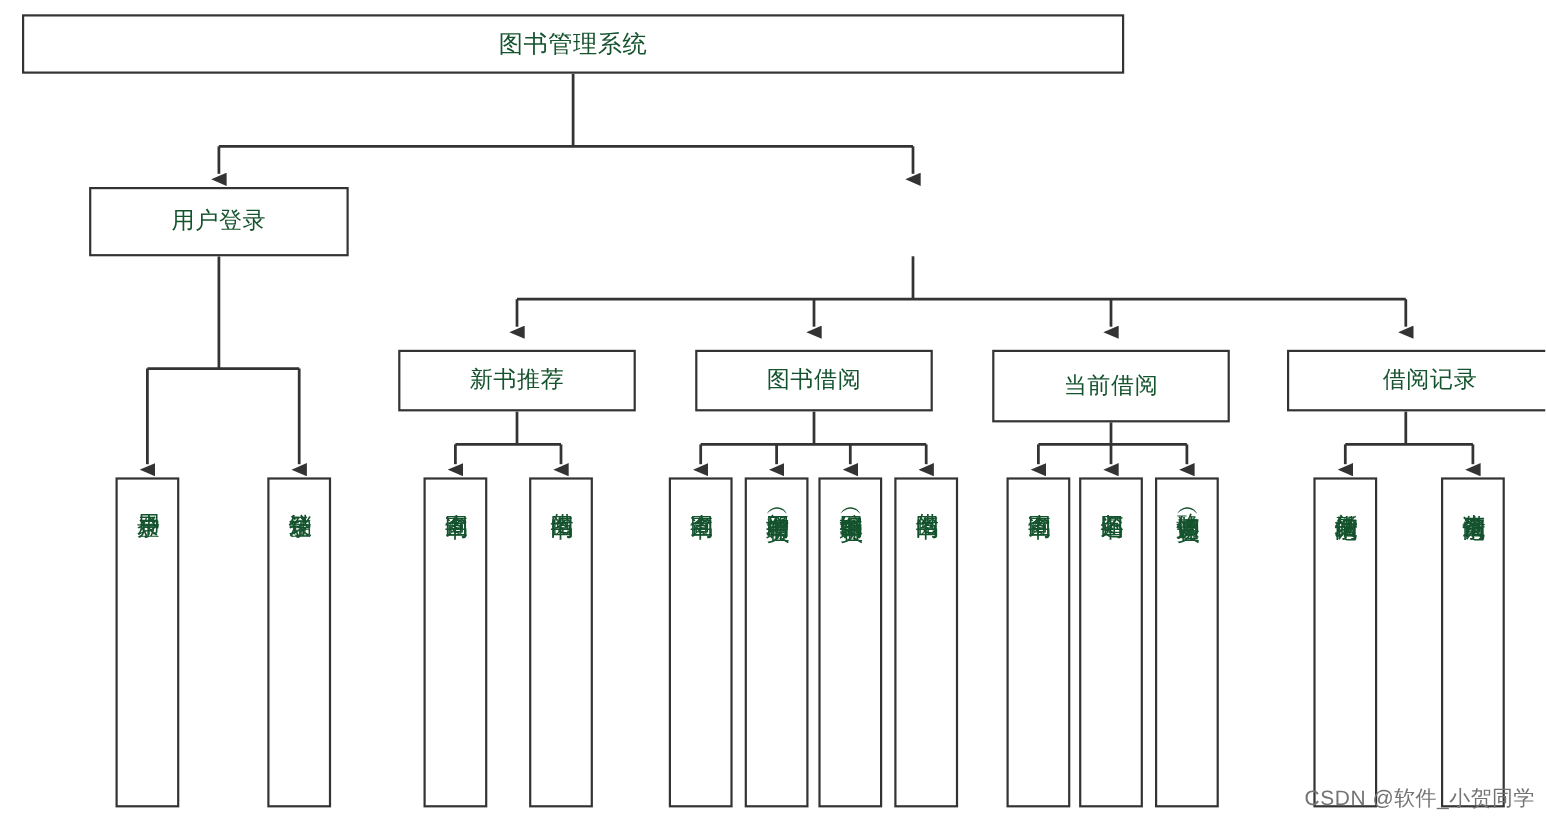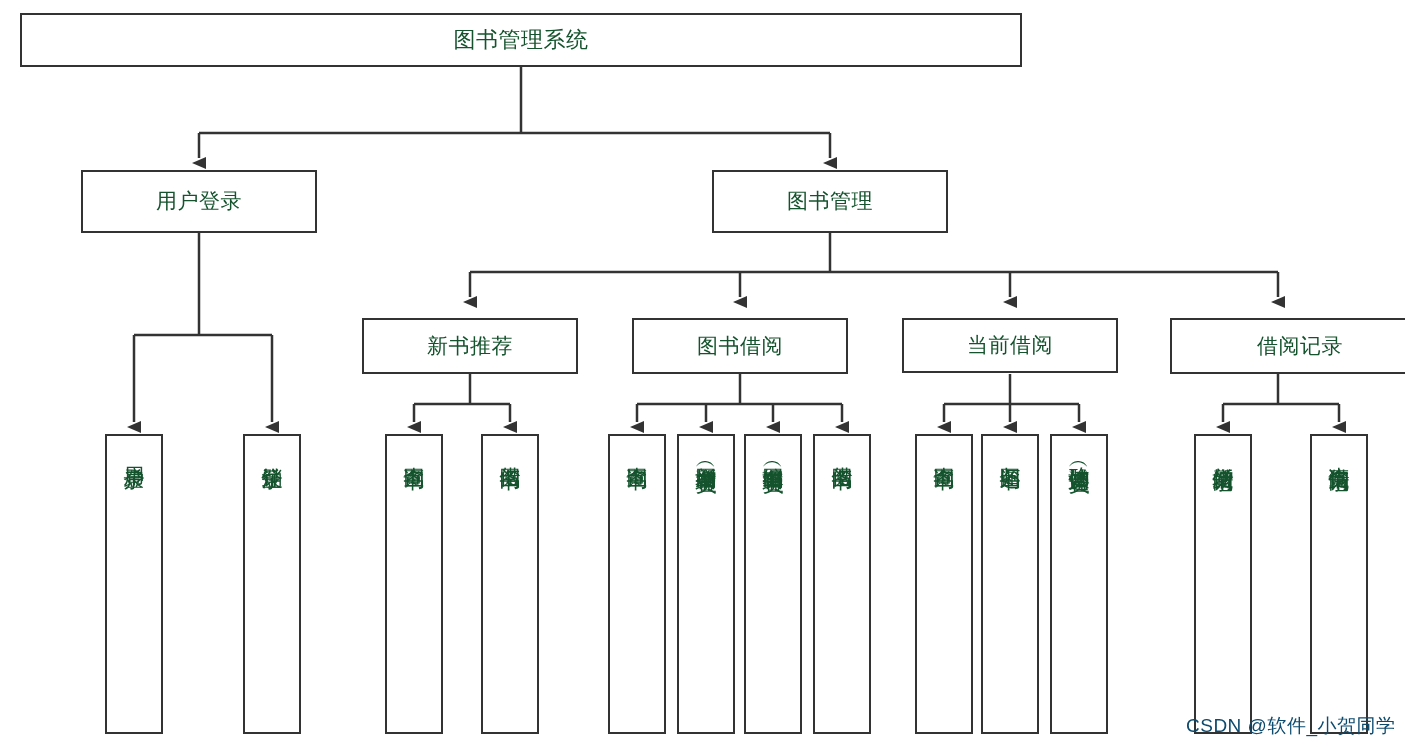--- a/index.html
+++ b/index.html
@@ -56,21 +56,21 @@
   .node.vertical .label {
     writing-mode: vertical-rl;
     text-orientation: upright;
     font-size: 21px;
     line-height: 1.05;
     letter-spacing: 1px;
   }
   .watermark {
     position: absolute;
     font-size: 19px;
-    color: #0c4a6e;
+    color: #737373;
     white-space: nowrap;
     letter-spacing: 0.5px;
   }
 </style>
 </head>
 <body>
 
 <div id="diagram-root">
 
   <svg class="edges" viewBox="0 0 1405 747">
@@ -123,31 +123,28 @@
     </g>
   </svg>
 
   <div class="node root horizontal" style="left:20px; top:13px; width:1002px; height:54px;">
     <span class="label">图书管理系统</span>
   </div>
 
   <div class="node horizontal" style="left:81px; top:170px; width:236px; height:63px;">
     <span class="label">用户登录</span>
   </div>
-  <div class="node horizontal" style="left:712px; top:170px; width:236px; height:63px;">
-    <span class="label">图书管理</span>
-  </div>
 
   <div class="node horizontal" style="left:632px; top:318px; width:216px; height:56px;">
     <span class="label">图书借阅</span>
   </div>
   <div class="node horizontal" style="left:362px; top:318px; width:216px; height:56px;">
     <span class="label">新书推荐</span>
   </div>
-  <div class="node horizontal" style="left:902px; top:318px; width:216px; height:55px;">
+  <div class="node horizontal" style="left:902px; top:318px; width:216px; height:66px;">
     <span class="label">当前借阅</span>
   </div>
   <div class="node horizontal" style="left:1170px; top:318px; width:260px; height:56px;">
     <span class="label">借阅记录</span>
   </div>
 
   <div class="node vertical" style="left:105px; top:434px; width:58px; height:300px;">
     <span class="label">用户登录</span>
   </div>
   <div class="node vertical" style="left:243px; top:434px; width:58px; height:300px;">

